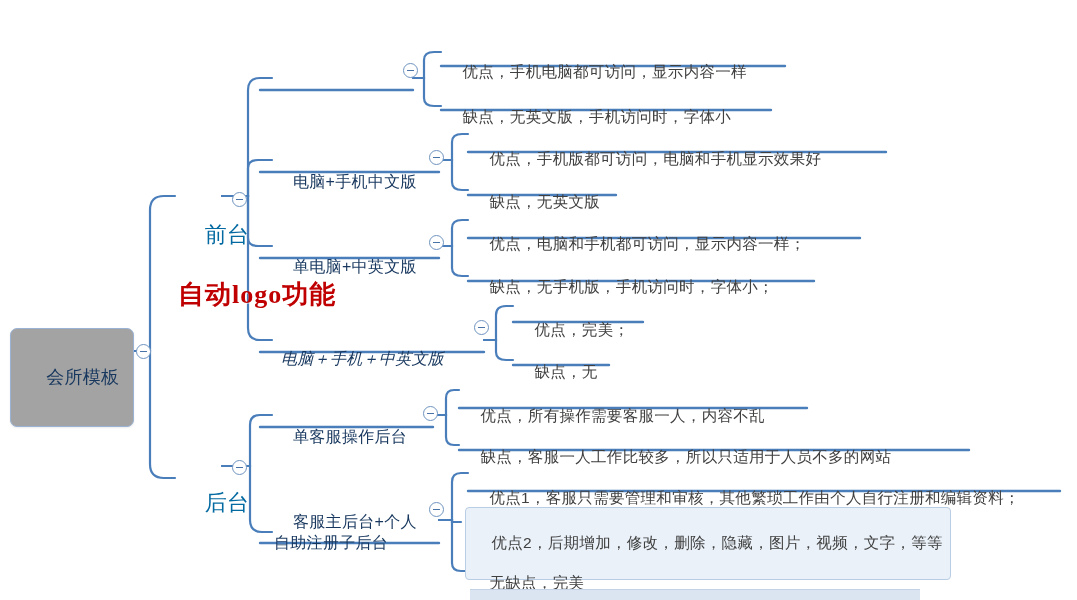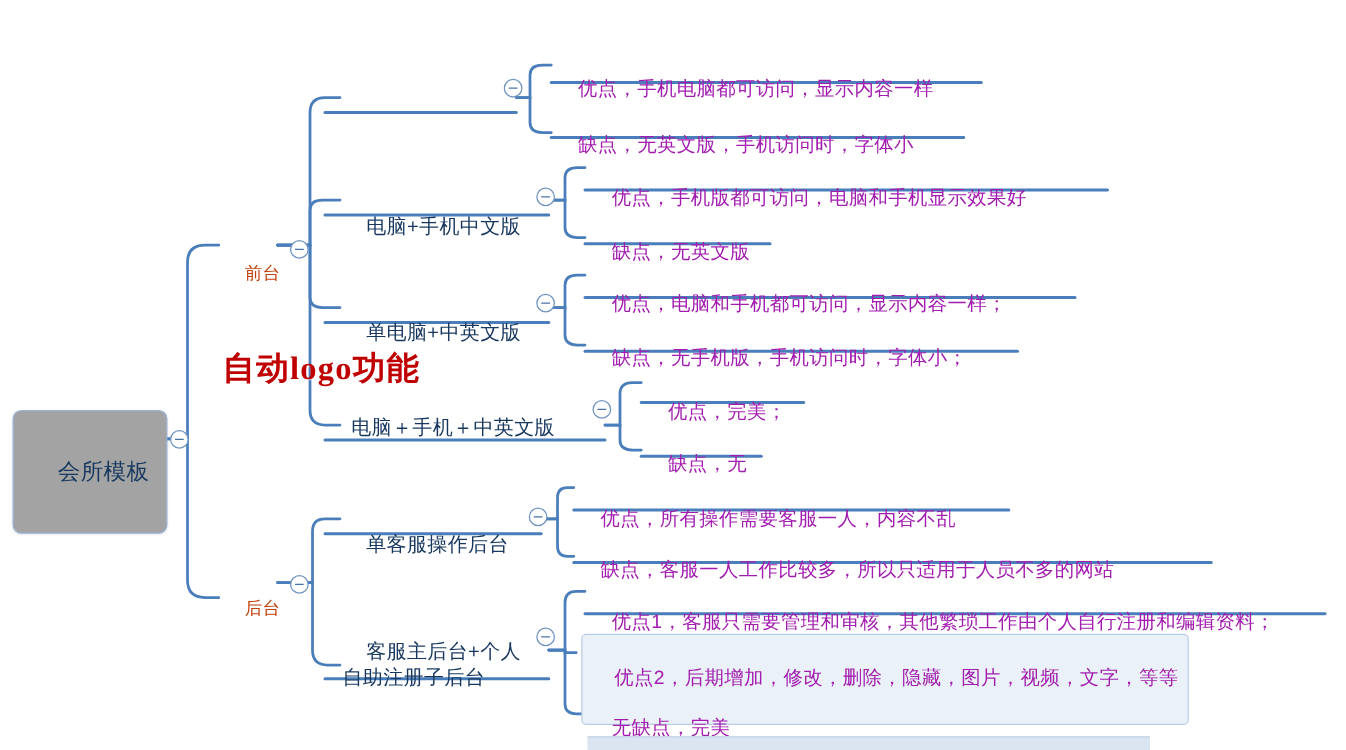--- a/index.html
+++ b/index.html
@@ -36,32 +36,32 @@
   .root-node {
     background: #a3a3a3;
     border: 1px solid #9ab3d5;
     border-radius: 7px;
     padding: 12px 14px;
     font-size: 18px;
     color: #17375e;
     box-shadow: 0 1px 2px rgba(0,0,0,0.08);
   }
   .lvl1 {
-    font-size: 14px;
-    color: #c2410c;
+    font-size: 22px;
+    color: #0369a1;
     padding: 2px 4px;
   }
   .lvl2 {
     font-size: 16px;
     color: #17375e;
     padding: 2px 2px;
   }
   .leaf {
     font-size: 15.5px;
-    color: #a21caf;
+    color: #404040;
     padding: 2px 3px 4px 3px;
   }
   .leaf.highlight {
     background: #eaf1f8;
     border: 1px solid #b9cde4;
     border-radius: 4px;
     padding: 4px 7px;
   }
   .collapse-toggle {
     position: absolute;
@@ -199,21 +199,21 @@
     <span>单电脑+中英文版</span>
   </div>
   <div class="collapse-toggle" style="left:429px; top:235px;"></div>
   <div class="node leaf" style="left:468px; top:211px;">
     <span>优点，电脑和手机都可访问，显示内容一样；</span>
   </div>
   <div class="node leaf" style="left:468px; top:254px;">
     <span>缺点，无手机版，手机访问时，字体小；</span>
   </div>
 
-  <div class="node lvl2" style="left:260px; top:308px;">
+  <div class="node lvl2" style="left:260px; top:324px;font-style:italic;">
     <span>电脑＋手机＋中英文版</span>
   </div>
   <div class="collapse-toggle" style="left:474px; top:320px;"></div>
   <div class="node leaf" style="left:513px; top:297px;">
     <span>优点，完美；</span>
   </div>
   <div class="node leaf" style="left:513px; top:339px;">
     <span>缺点，无</span>
   </div>
 

